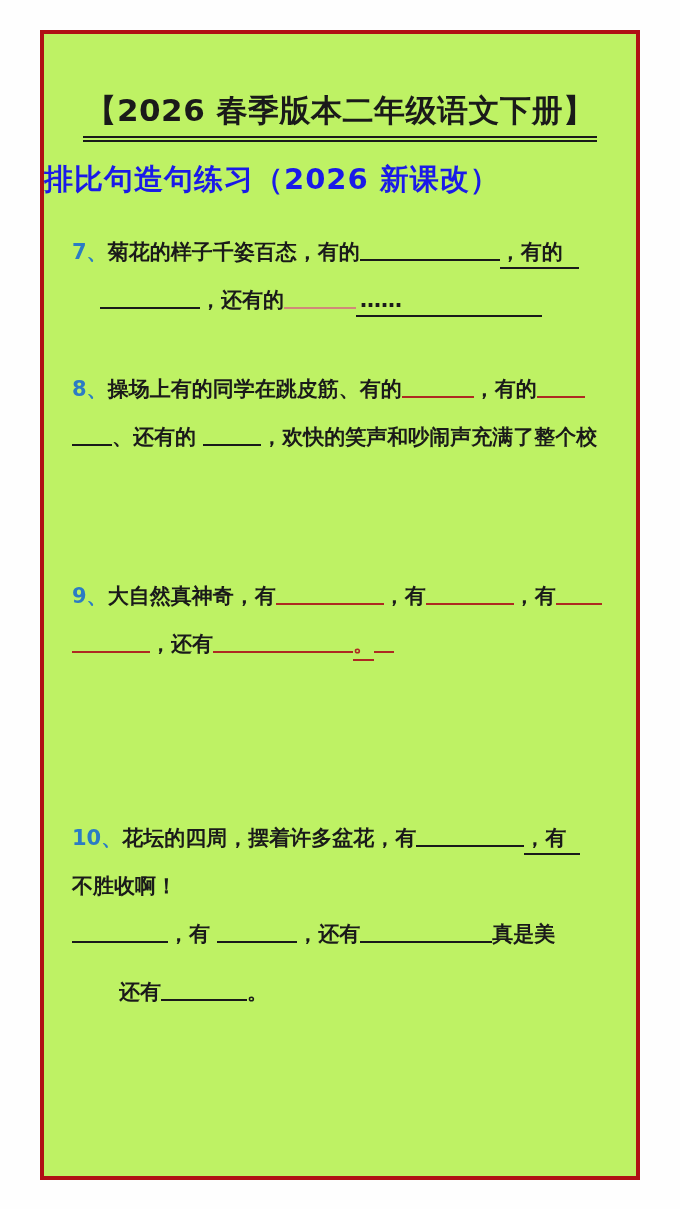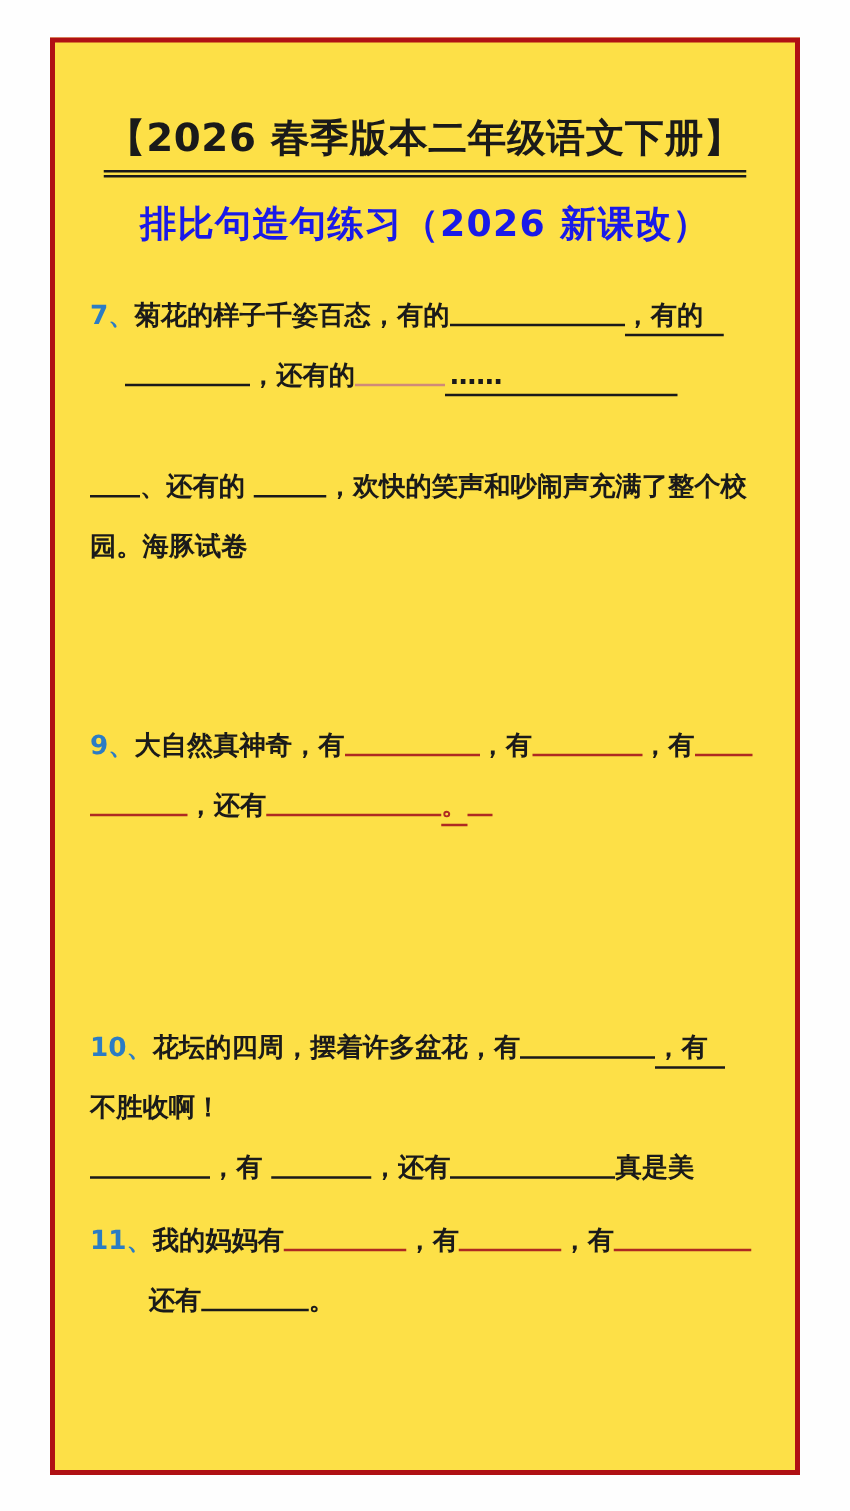--- a/index.html
+++ b/index.html
@@ -7,31 +7,31 @@
     width:680px;height:1209px;
     background:#fefefe;
     font-family:"DejaVu Sans","Liberation Sans",sans-serif;
     position:relative;overflow:hidden;
   }
   .frame{
     position:absolute;left:40px;top:30px;
     width:600px;height:1150px;
     box-sizing:border-box;
     border:4px solid var(--border-red,#b01114);
-    background:#fde047;
+    background:#bef264;
   }
   .title-row{position:absolute;left:0;right:0;top:56px;text-align:center;}
   .title{
     display:inline-block;
     font-size:31px;font-weight:bold;color:var(--ink,#111);
     letter-spacing:0.5px;
     padding:0 2px 4px 2px;
     border-bottom:6px double var(--ink,#111);
   }
-  .subtitle-row{position:absolute;left:0;right:0;top:126px;text-align:center;}
+  .subtitle-row{position:absolute;left:0;right:0;top:126px;text-align:left;}
   .subtitle{
     display:inline-block;
     font-size:29px;font-weight:bold;
     color:var(--subtitle-blue,#1a1ae8);
     letter-spacing:1px;
   }
   .item{
     position:absolute;left:28px;right:22px;
     font-size:21px;font-weight:bold;color:var(--ink,#1a1a1a);
   }
@@ -69,30 +69,29 @@
   </div>
   <div class="subtitle-row">
     <span class="subtitle">排比句造句练习（2026 新课改）</span>
   </div>
   <div id="exercise-list">
       <div class="item item-7">
         <div class="line"><span class="c-blue">7、</span><span>菊花的样子千姿百态，有的</span><span class="blank blank-black" style="width: 140px;"></span><span class="ul ul-black" style="padding-right: 16px;">，有的</span></div>
         <div class="line" style="padding-left: 28px;"><span class="blank blank-black" style="width: 100px;"></span><span>，还有的</span><span class="blank blank-salmon" style="width: 72px;"></span><span class="ul ul-black" style="padding-left: 4px; padding-right: 140px;">……</span></div>
       </div>
       <div class="item item-8">
+        <div class="line"><span class="c-blue">8、</span><span>操场上有的同学在跳皮筋、有的</span><span class="blank blank-red" style="width: 72px;"></span><span>，有的</span><span class="blank blank-red" style="width: 48px;"></span></div>
         <div class="line"><span class="blank blank-black" style="width: 40px;"></span><span>、还有的 </span><span class="blank blank-black" style="width: 58px;"></span><span>，欢快的笑声和吵闹声充满了整个校</span></div>
-        <div class="line"><span>园。海豚试卷</span></div>
       </div>
       <div class="item item-9">
         <div class="line"><span class="c-blue">9、</span><span>大自然真神奇，有</span><span class="blank blank-red" style="width: 108px;"></span><span>，有</span><span class="blank blank-red" style="width: 88px;"></span><span>，有</span><span class="blank blank-red" style="width: 46px;"></span></div>
         <div class="line"><span class="blank blank-red" style="width: 78px;"></span><span>，还有</span><span class="blank blank-red" style="width: 140px;"></span><span class="c-red ul ul-red">。</span><span class="blank blank-red" style="width: 20px;"></span></div>
       </div>
       <div class="item item-10">
         <div class="line"><span class="c-blue">10、</span><span>花坛的四周，摆着许多盆花，有</span><span class="blank blank-black" style="width: 108px;"></span><span class="ul ul-black" style="padding-right: 14px;">，有</span></div>
         <div class="line"><span>不胜收啊！</span></div>
         <div class="line"><span class="blank blank-black" style="width: 96px;"></span><span>，有 </span><span class="blank blank-black" style="width: 80px;"></span><span>，还有</span><span class="blank blank-black" style="width: 132px;"></span><span>真是美</span></div>
       </div>
       <div class="item item-11">
-        <div class="line"><span class="c-blue">11、</span><span>我的妈妈有</span><span class="blank blank-red" style="width: 98px;"></span><span>，有</span><span class="blank blank-red" style="width: 82px;"></span><span>，有</span><span class="blank blank-red" style="width: 110px;"></span></div>
         <div class="line" style="padding-left: 47px;"><span>还有</span><span class="blank blank-black" style="width: 86px;"></span><span>。</span></div>
       </div>
     </div>
 </div>
 
 </body></html>

